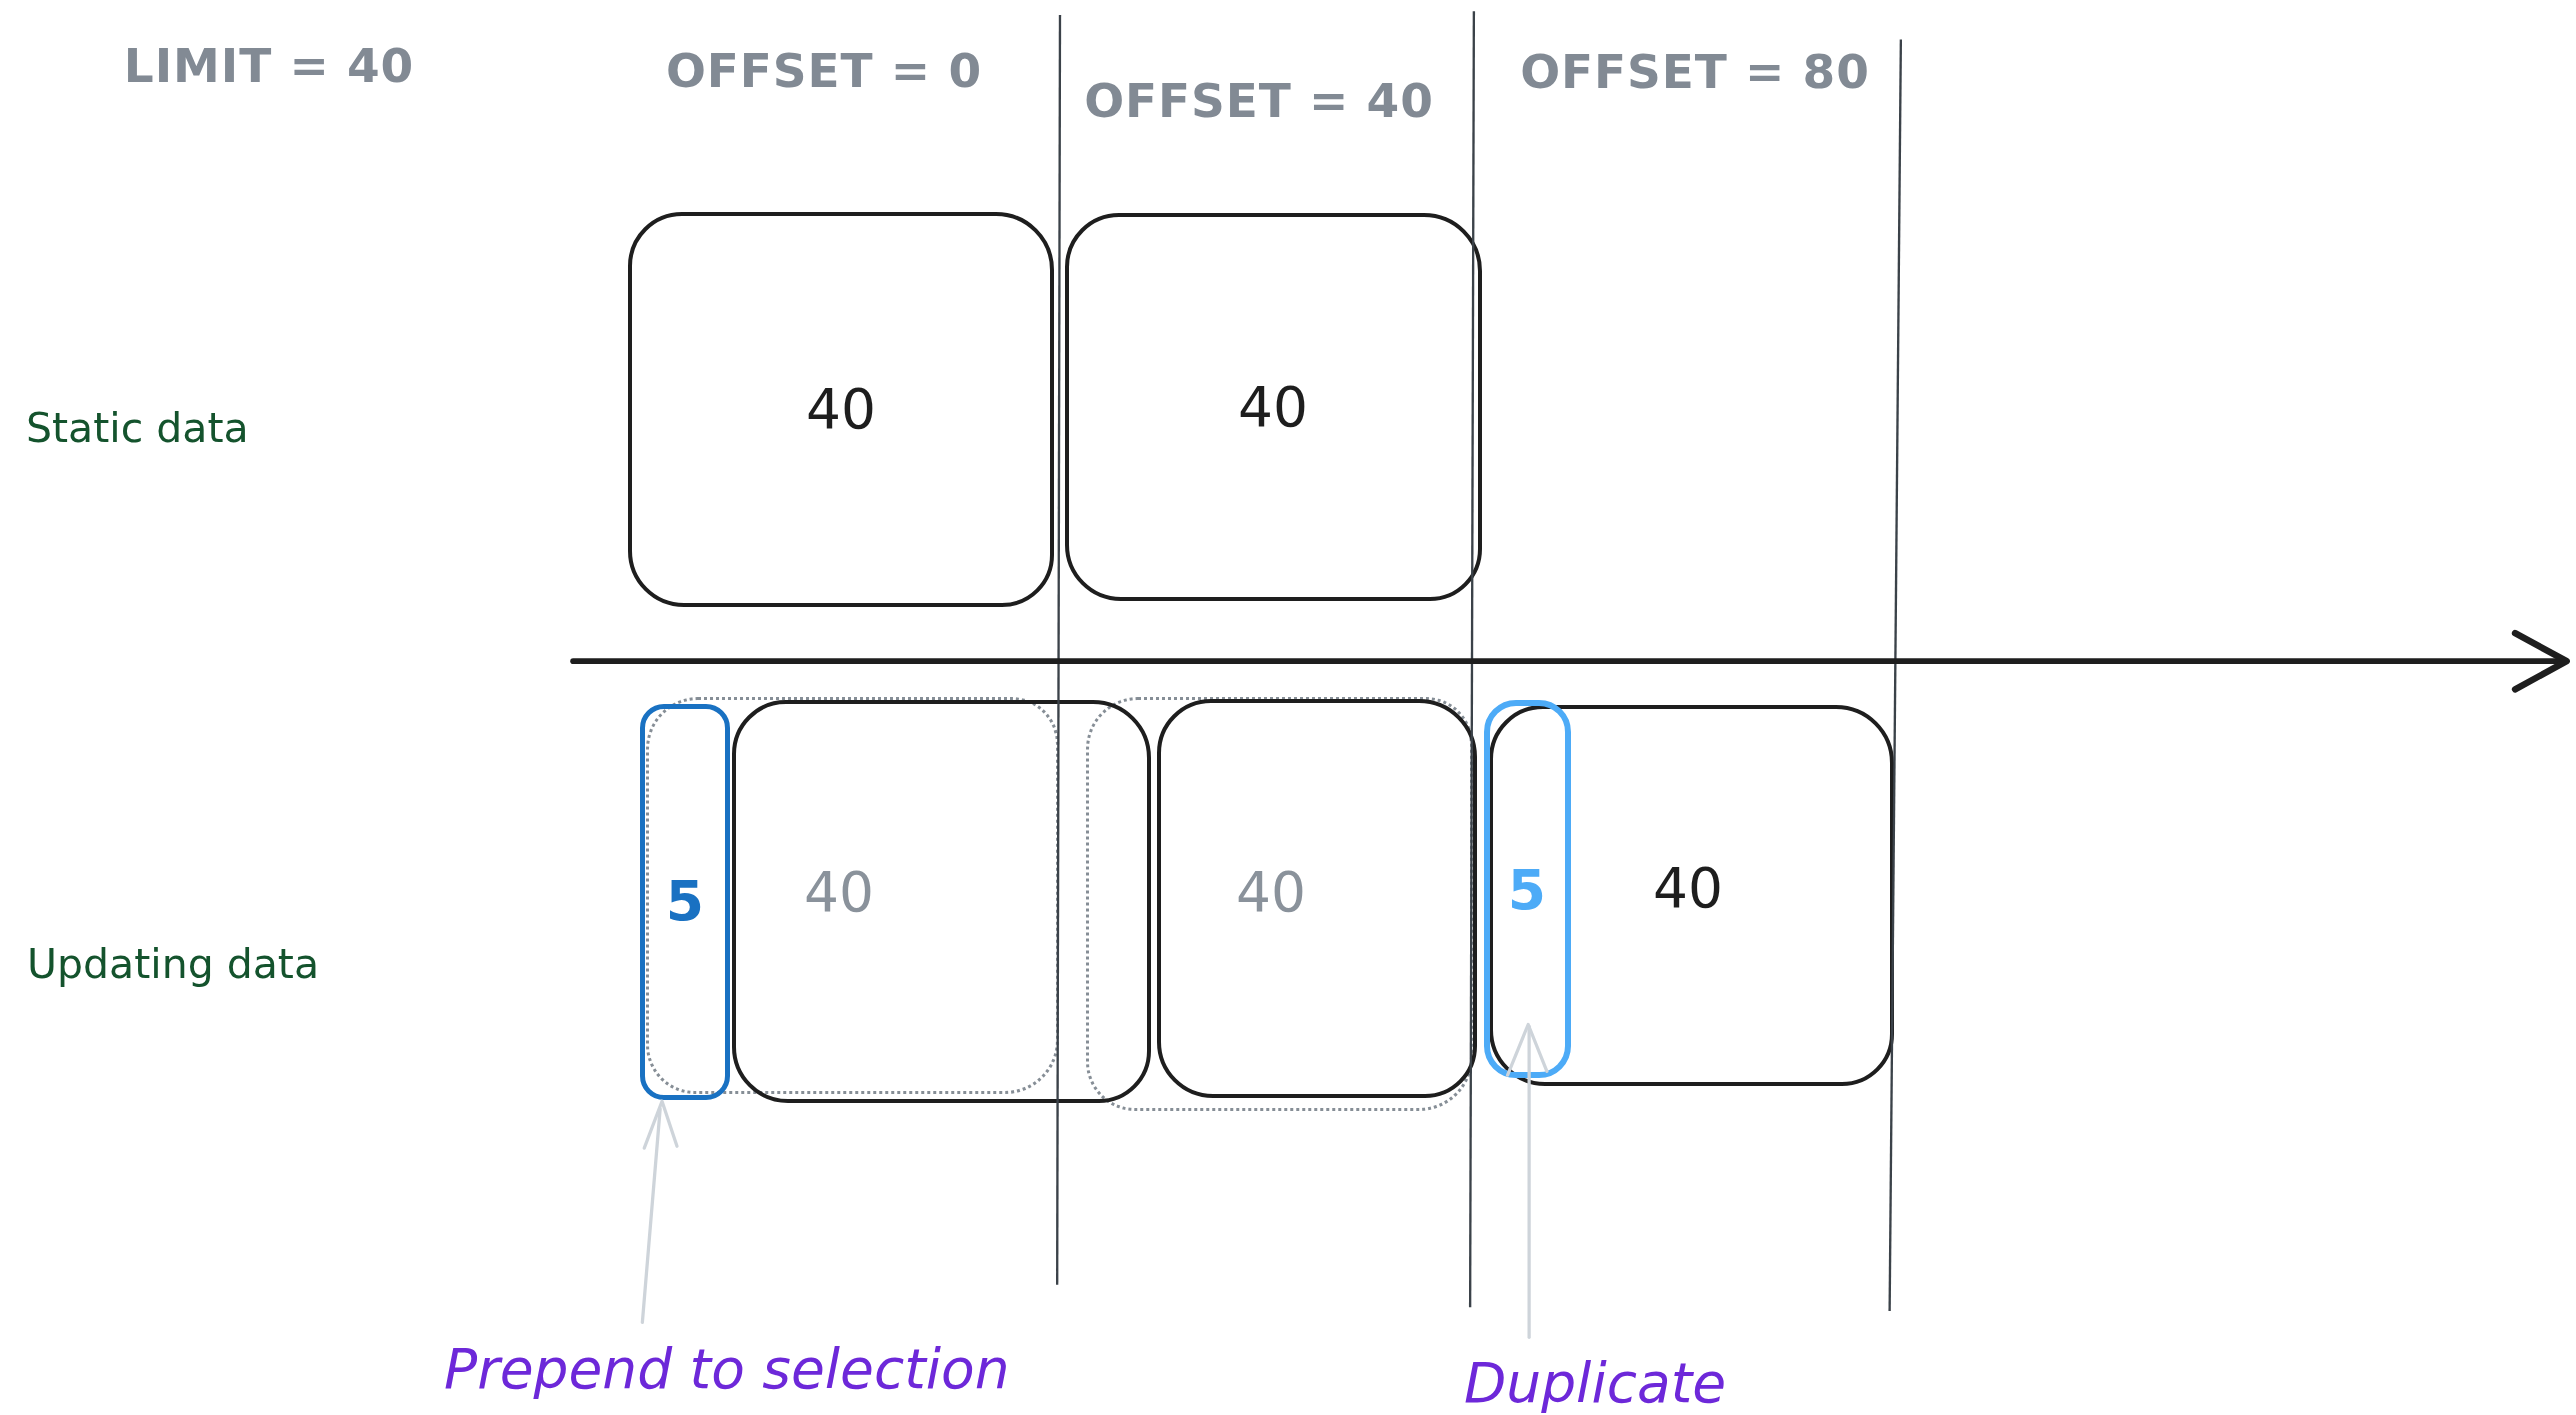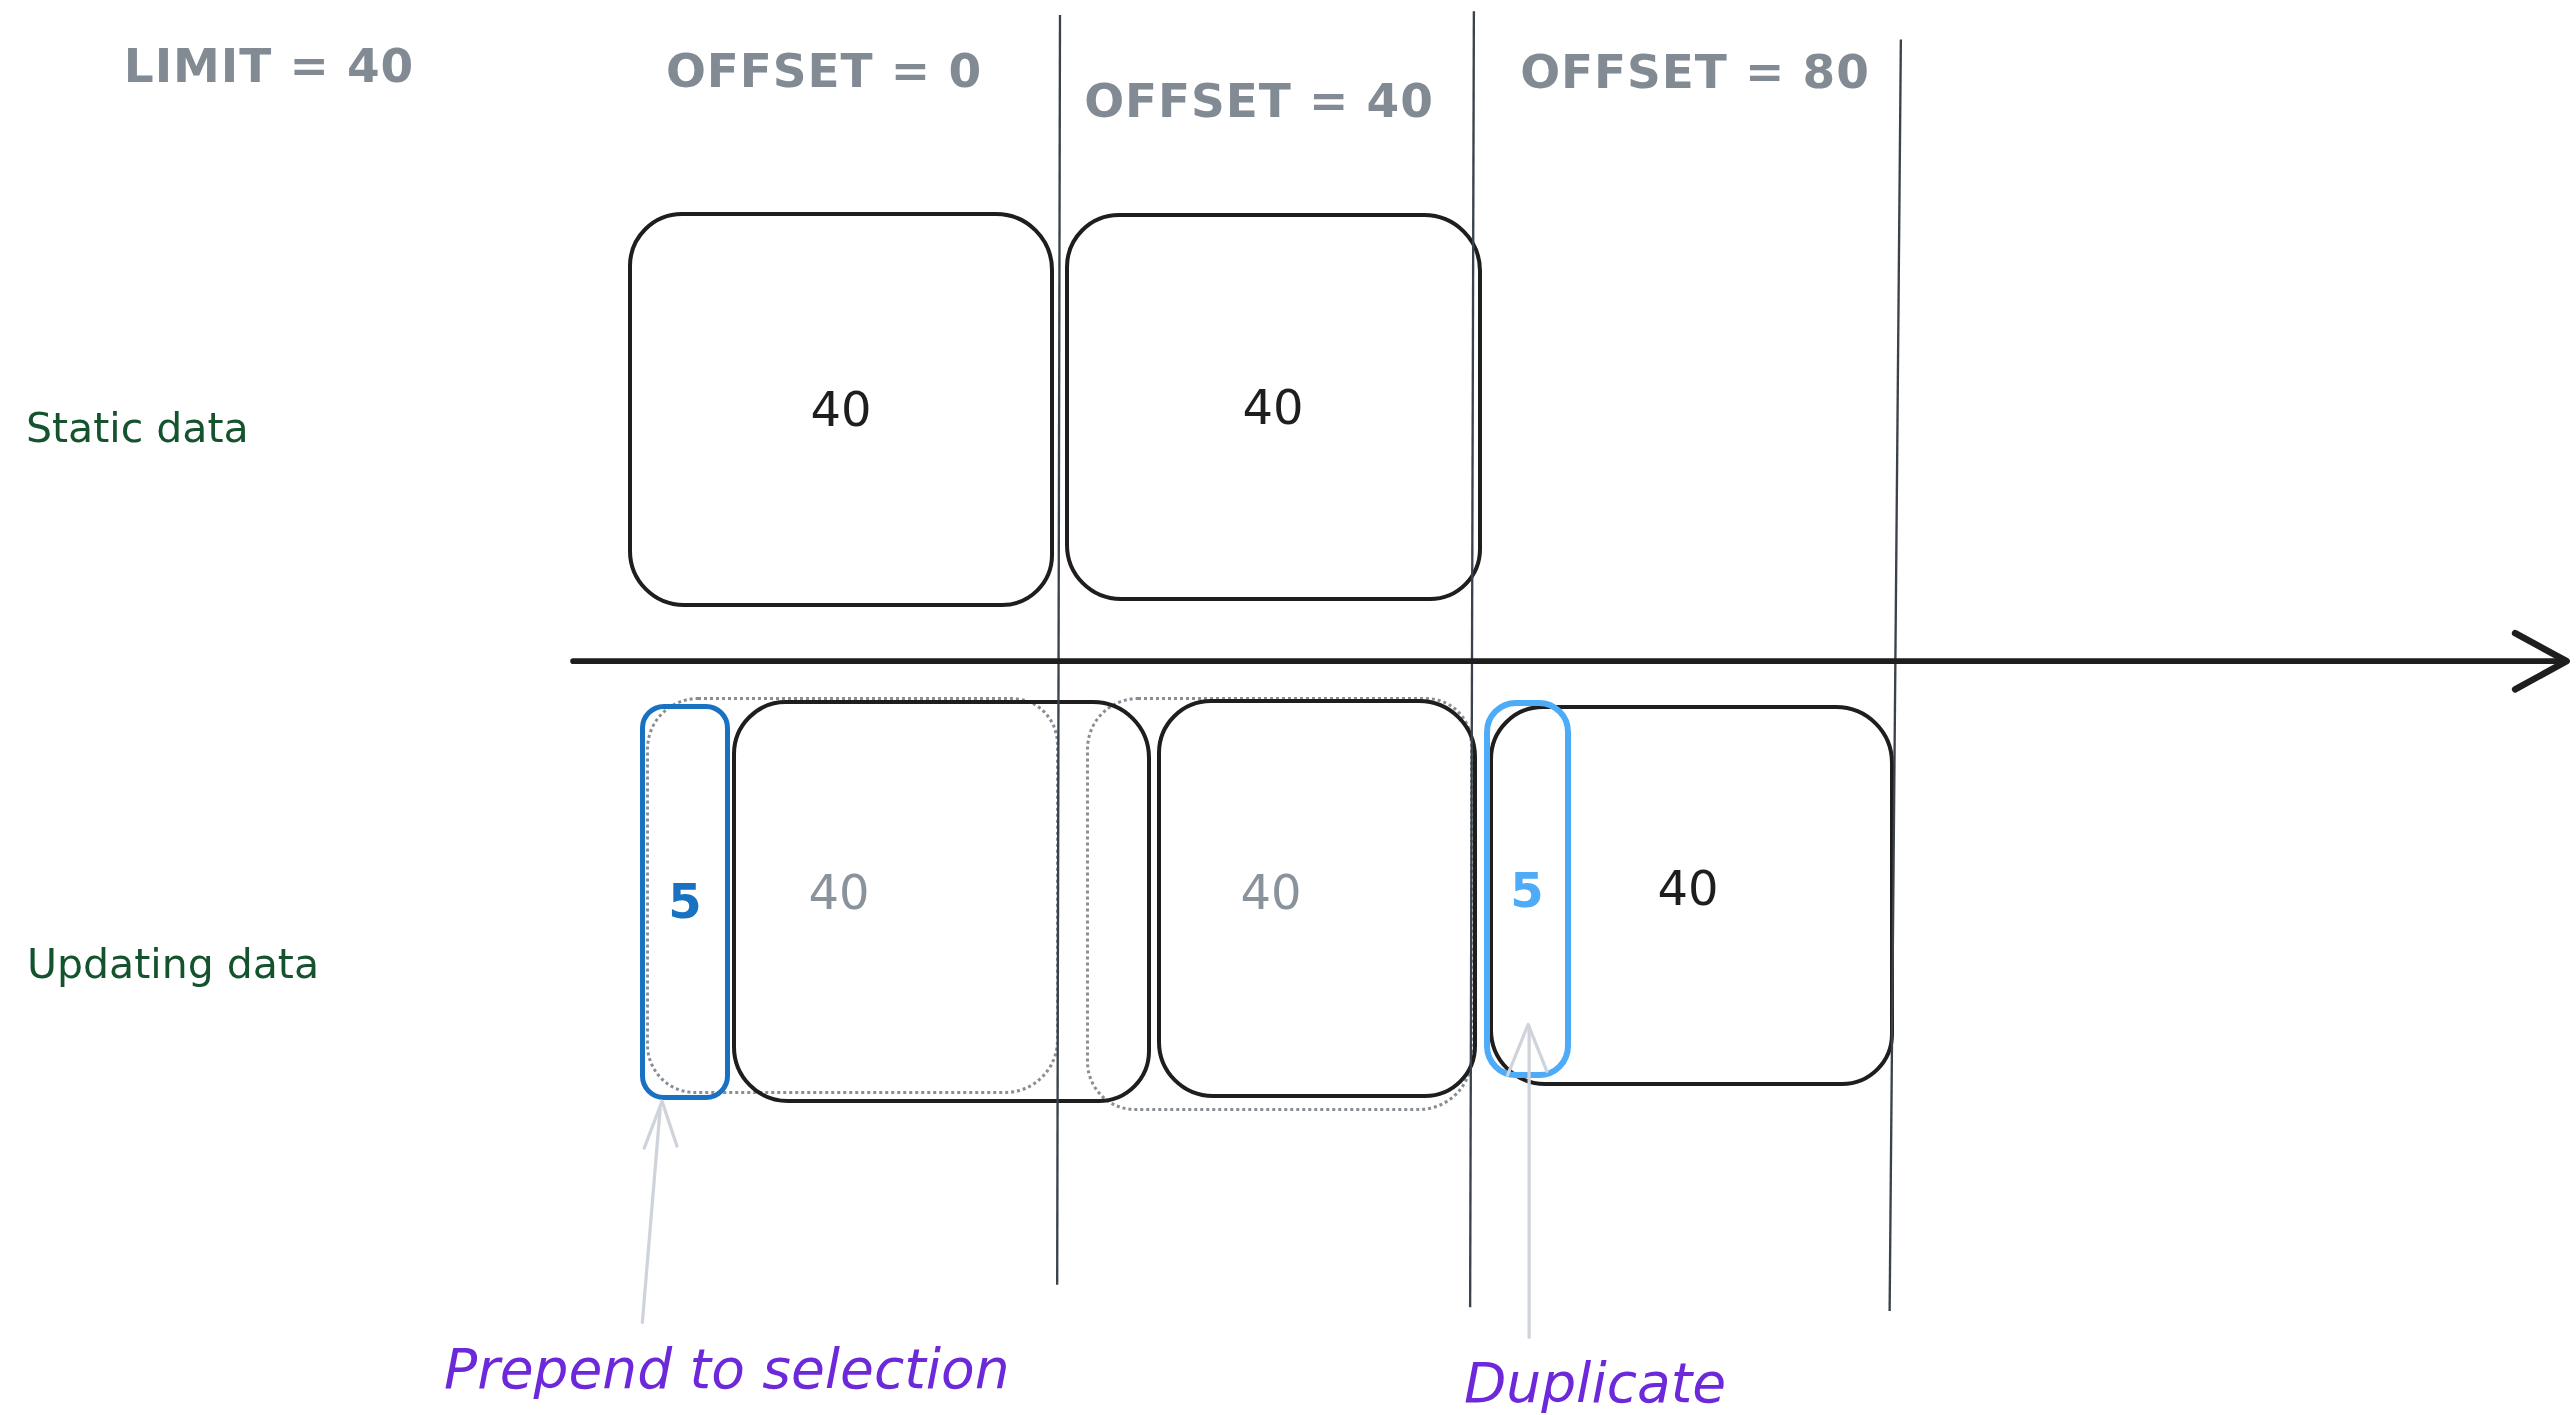--- a/index.html
+++ b/index.html
@@ -23,21 +23,21 @@
   .row-label{
     position:absolute;
     color:#14532d;
     font-size:41px;
     white-space:nowrap;
     margin-top:28px;
   }
   .box-value{
     position:absolute;
     transform:translate(-50%,-50%);
-    font-size:48px;
+    font-size:55px;
     line-height:1;
     white-space:nowrap;
   }
   .val-black{color:#1e1e1e;}
   .val-gray{color:#8a929b;}
   .val-blue-dark{color:#1971c2;font-weight:600;}
   .val-blue-light{color:#4dabf7;font-weight:600;}
   .annotation-label{
     position:absolute;
     color:#6d28d9;

